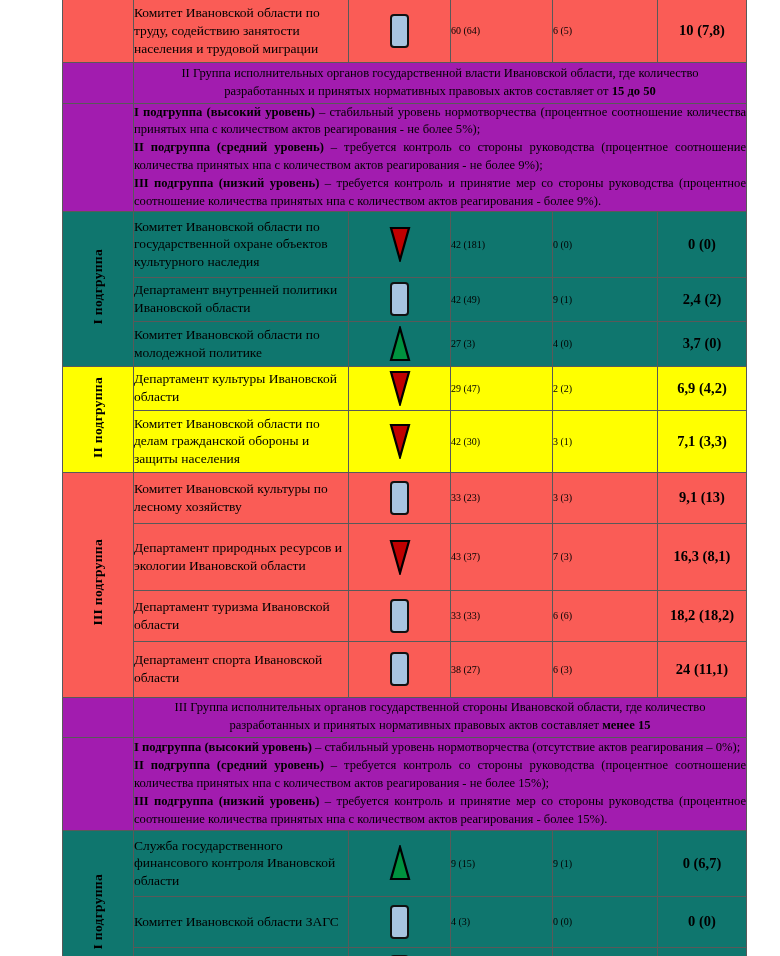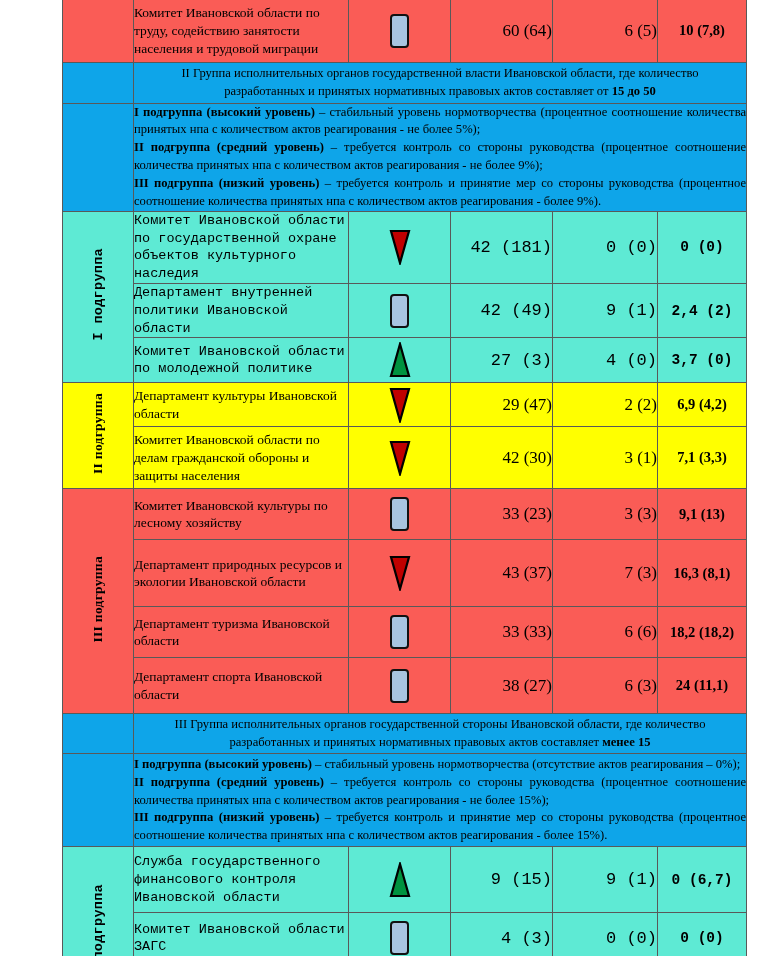--- a/index.html
+++ b/index.html
@@ -8,26 +8,26 @@
   table.grid{border-collapse:collapse;table-layout:fixed;position:absolute;left:62px;top:0;width:684px;}
   table.grid td{border:1px solid #595959;padding:0;vertical-align:middle;}
   .c-group{width:71px;}
   .c-name{width:215px;}
   .c-icon{width:102px;}
   .c-num1{width:102px;}
   .c-num2{width:105px;}
   .c-num3{width:89px;}
 
   .bg-red{background:#FA5C56;}
-  .bg-green{background:#5eead4;font-family:Liberation Mono, monospace;}
+  .bg-green{background:#0f766e;}
   .bg-yellow{background:#FFFF00;}
-  .bg-white{background:#0ea5e9;}
+  .bg-white{background:#a21caf;}
 
   .name-cell{padding:7px 6px 7px 9px;font-size:13.5px;line-height:1.32;}
-  .num-cell{text-align:right;font-size:17px;}
+  .num-cell{text-align:left;font-size:10px;}
   .num-bold{text-align:center;font-size:14.5px;font-weight:bold;}
   .icon-cell{text-align:center;}
 
   .vlabel{position:relative;text-align:center;}
   .vlabel span{display:inline-block;writing-mode:vertical-rl;transform:rotate(180deg);
     font-weight:bold;font-size:13.5px;letter-spacing:.3px;white-space:nowrap;}
 
   .block{padding:6px 8px 7px 8px;font-size:12.6px;line-height:1.42;text-align:justify;}
   .block.center{text-align:center;}
   .block b{font-weight:bold;}

